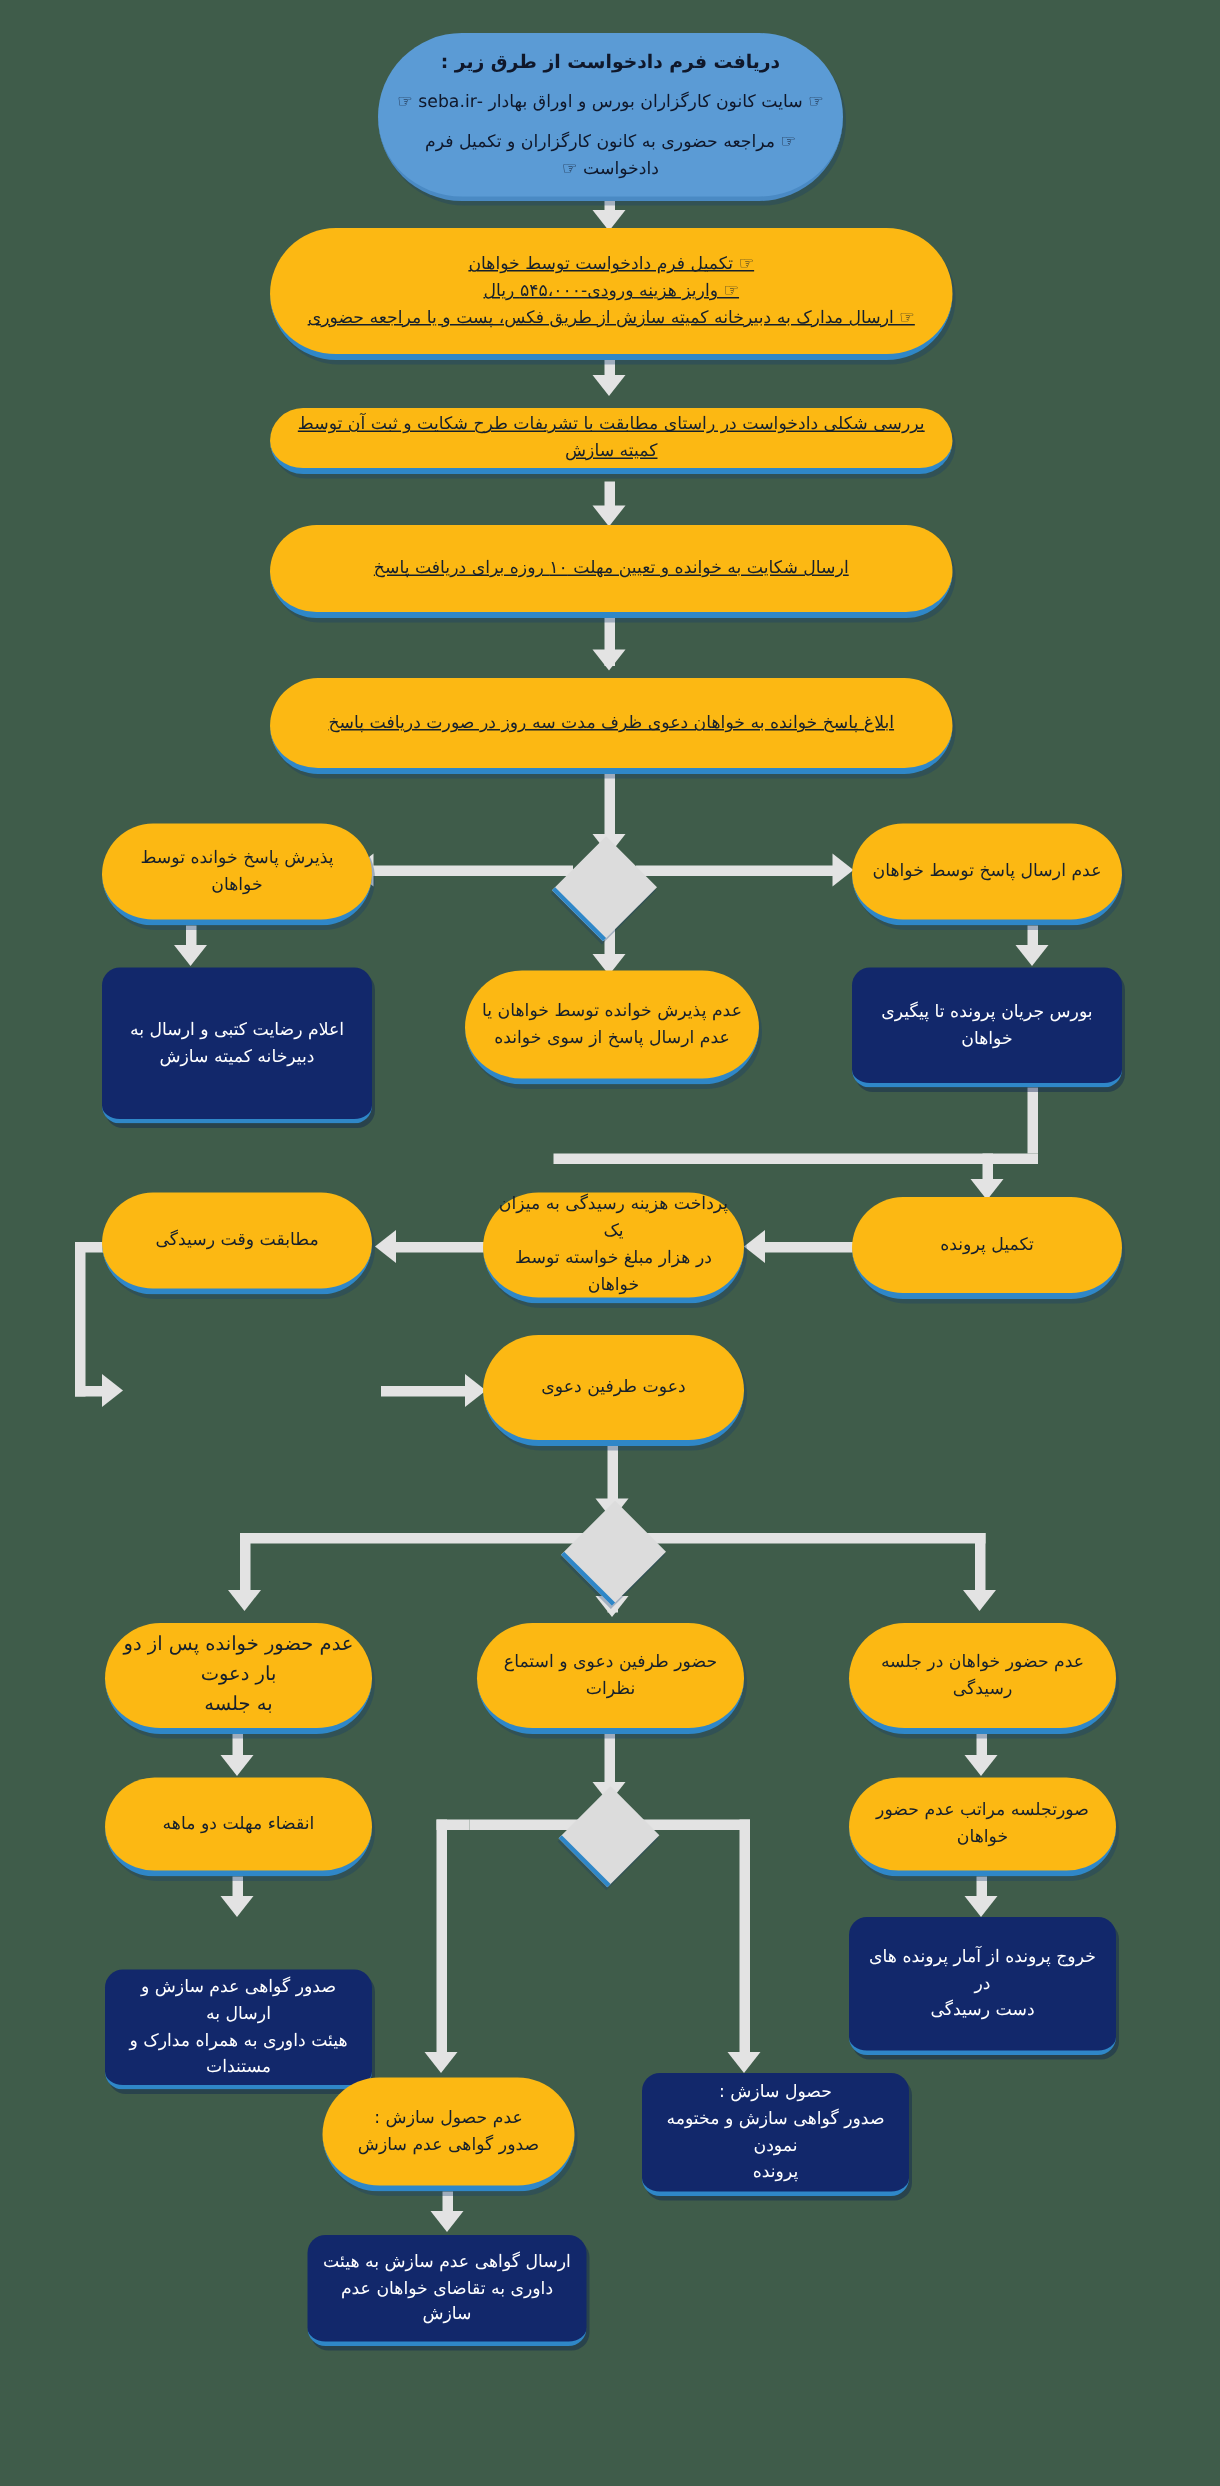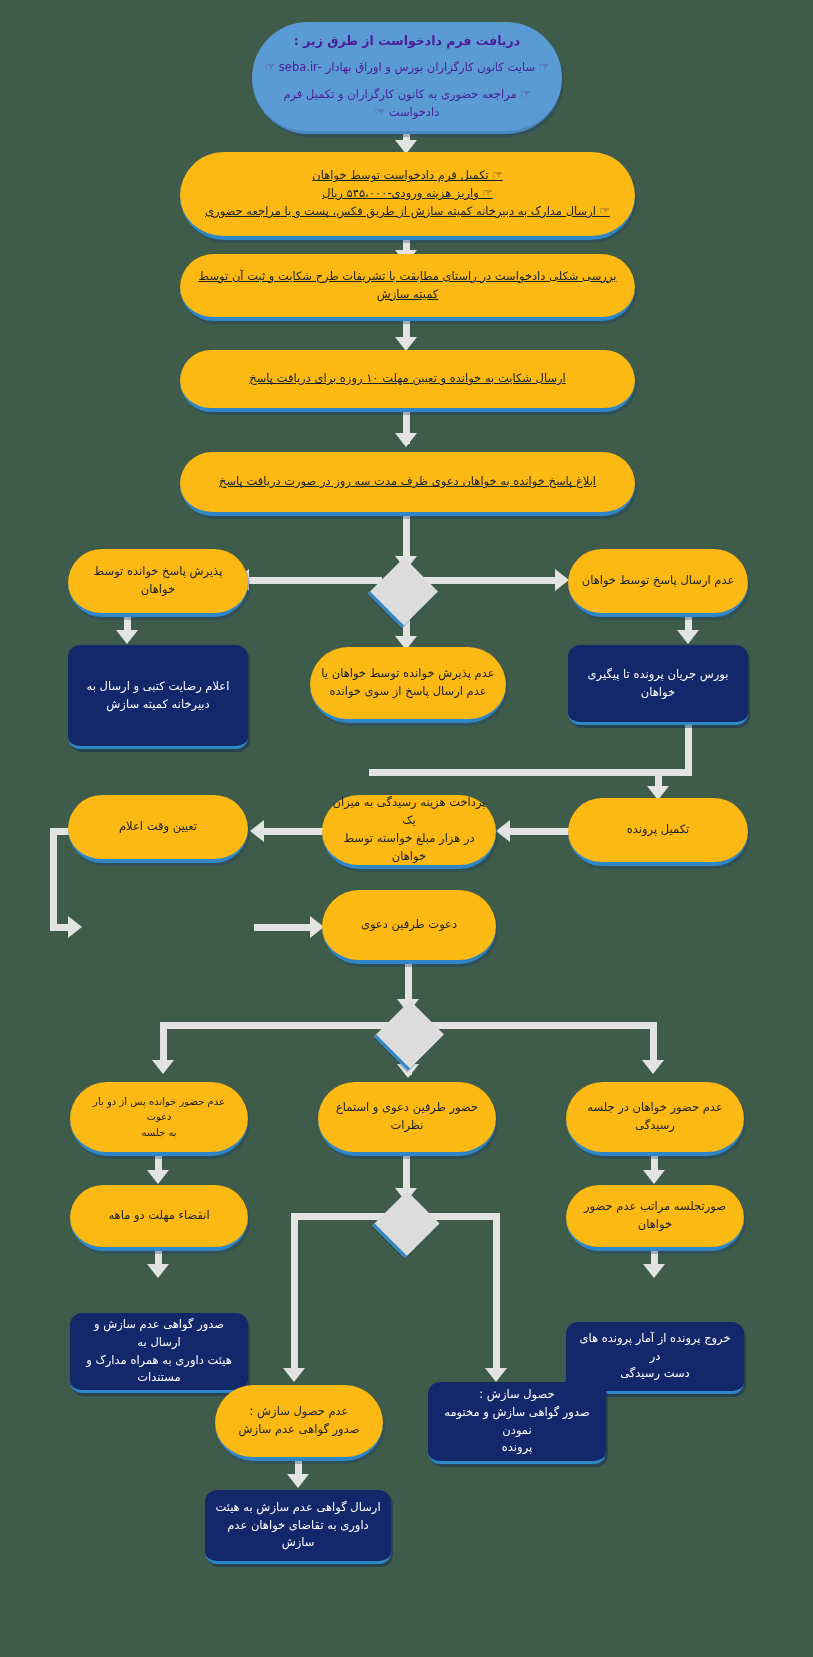--- a/index.html
+++ b/index.html
@@ -33,21 +33,21 @@
     background:#fcb813;
     color:#16202c;
     border-bottom:4px solid #2f87c8;
     box-shadow:2px 3px 0 rgba(20,60,110,.33);
   }
   .pill.wide{border-radius:48px;text-decoration:underline;}
   
   .pill-blue{
     border-radius:56px;
     background:#5b9bd5;
-    color:#4c1d95;
+    color:#0f172a;
     border-bottom:3px solid #4a8ac4;
     box-shadow:2px 3px 0 rgba(20,60,110,.30);
   }
   
   .navy{
     border-radius:12px;
     background:#12286b;
     color:#ffffff;
     border-bottom:3px solid #2f87c8;
     box-shadow:2px 3px 0 rgba(10,30,80,.40);
@@ -64,21 +64,21 @@
 
   
   .ln{position:absolute;background:#e3e3e3;z-index:1;}
   .vl{width:7px;}
   .hl{height:7px;}
   .arrow{position:absolute;width:0;height:0;z-index:1;}
   .ad{border-left:11px solid transparent;border-right:11px solid transparent;border-top:14px solid #e3e3e3;}
   .al{border-top:11px solid transparent;border-bottom:11px solid transparent;border-right:14px solid #e3e3e3;}
   .ar{border-top:11px solid transparent;border-bottom:11px solid transparent;border-left:14px solid #e3e3e3;}
   .t12{font-size:11.5px;}
-  .t11{font-size:10px;}
+  .t11{font-size:13px;}
   .hdr-title{font-weight:bold;font-size:12.5px;}
   .hdr-lines{font-size:11.5px;}
   .hdr-inner{display:flex;flex-direction:column;gap:9px;width:100%;}
 </style>
 </head>
 <body>
 
 <div id="stage">
 
   <div class="node pill-blue" style="left:252px;top:22px;width:310px;height:112px;">
@@ -94,21 +94,21 @@
 
   <div class="node pill wide t12" style="left:180px;top:152px;width:455px;height:88px;">
     <span>☞ تکمیل فرم دادخواست توسط خواهان
 ☞ واریز هزینه ورودی-۵۴۵،۰۰۰ ریال
 ☞ ارسال مدارک به دبیرخانه کمیته سازش از طریق فکس، پست و یا مراجعه حضوری</span>
   </div>
 
   <div class="ln vl" style="left:403px;top:240px;width:7px;height:14px;"></div>
   <div class="arrow ad" style="left:395px;top:250px;"></div>
 
-  <div class="node pill wide t12" style="left:180px;top:254px;width:455px;height:67px;">
+  <div class="node pill wide t12" style="left:180px;top:272px;width:455px;height:44px;">
     <span>بررسی شکلی دادخواست در راستای مطابقت با تشریفات طرح شکایت و ثبت آن توسط کمیته سازش</span>
   </div>
 
   <div class="ln vl" style="left:403px;top:321px;width:7px;height:24px;"></div>
   <div class="arrow ad" style="left:395px;top:337px;"></div>
 
   <div class="node pill wide t12" style="left:180px;top:350px;width:455px;height:62px;">
     <span>ارسال شکایت به خوانده و تعیین مهلت ۱۰ روزه برای دریافت پاسخ</span>
   </div>
 
@@ -173,21 +173,21 @@
 
   <div class="node pill t12" style="left:322px;top:795px;width:174px;height:74px;">
     <span>پرداخت هزینه رسیدگی به میزان یک
 در هزار مبلغ خواسته توسط خواهان</span>
   </div>
 
   <div class="ln hl" style="left:262px;top:828px;width:62px;height:7px;"></div>
   <div class="arrow al" style="left:250px;top:820px;"></div>
 
   <div class="node pill t12" style="left:68px;top:795px;width:180px;height:68px;">
-    <span>تعیین وقت اعلام</span>
+    <span>مطابقت وقت رسیدگی</span>
   </div>
 
   <div class="ln vl" style="left:50px;top:828px;width:7px;height:0px;"></div>
   <div class="ln hl" style="left:50px;top:828px;width:22px;height:7px;"></div>
   <div class="ln vl" style="left:50px;top:828px;width:7px;height:103px;"></div>
   <div class="ln hl" style="left:50px;top:924px;width:22px;height:7px;"></div>
   <div class="arrow ar" style="left:68px;top:916px;"></div>
 
 
   <div class="ln hl" style="left:254px;top:924px;width:60px;height:7px;"></div>
@@ -254,21 +254,21 @@
   </div>
   <div class="ln vl" style="left:651px;top:1156px;width:7px;height:22px;"></div>
   <div class="arrow ad" style="left:643px;top:1170px;"></div>
 
   <div class="node pill t12" style="left:566px;top:1185px;width:178px;height:66px;">
     <span>صورتجلسه مراتب عدم حضور خواهان</span>
   </div>
   <div class="ln vl" style="left:651px;top:1251px;width:7px;height:20px;"></div>
   <div class="arrow ad" style="left:643px;top:1264px;"></div>
 
-  <div class="node navy t12" style="left:566px;top:1322px;width:178px;height:72px;align-items:center;">
+  <div class="node navy t12" style="left:566px;top:1278px;width:178px;height:92px;align-items:center;">
     <span>خروج پرونده از آمار پرونده های در
 دست رسیدگی</span>
   </div>
 
   <div class="node pill t12" style="left:215px;top:1385px;width:168px;height:76px;">
     <span>عدم حصول سازش :
 صدور گواهی عدم سازش</span>
   </div>
   <div class="ln vl" style="left:295px;top:1461px;width:7px;height:20px;"></div>
   <div class="arrow ad" style="left:287px;top:1474px;"></div>

